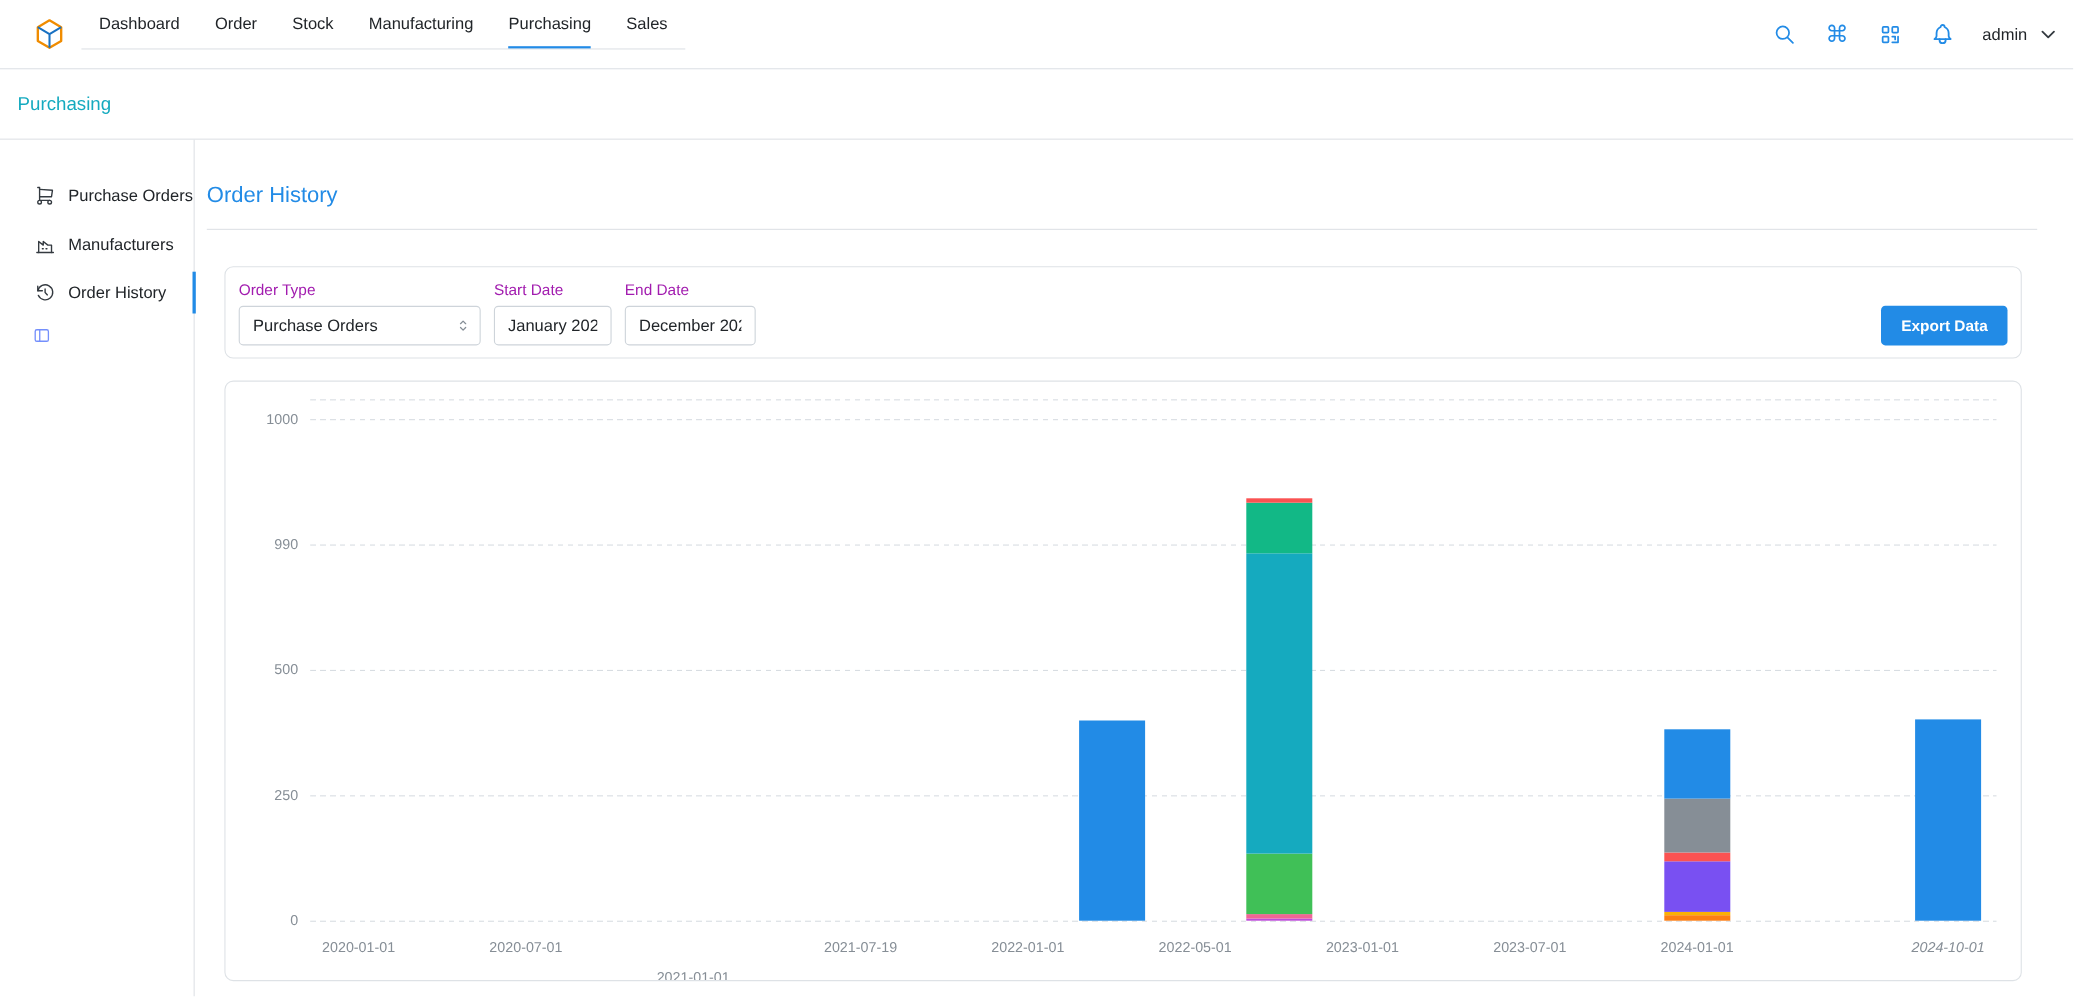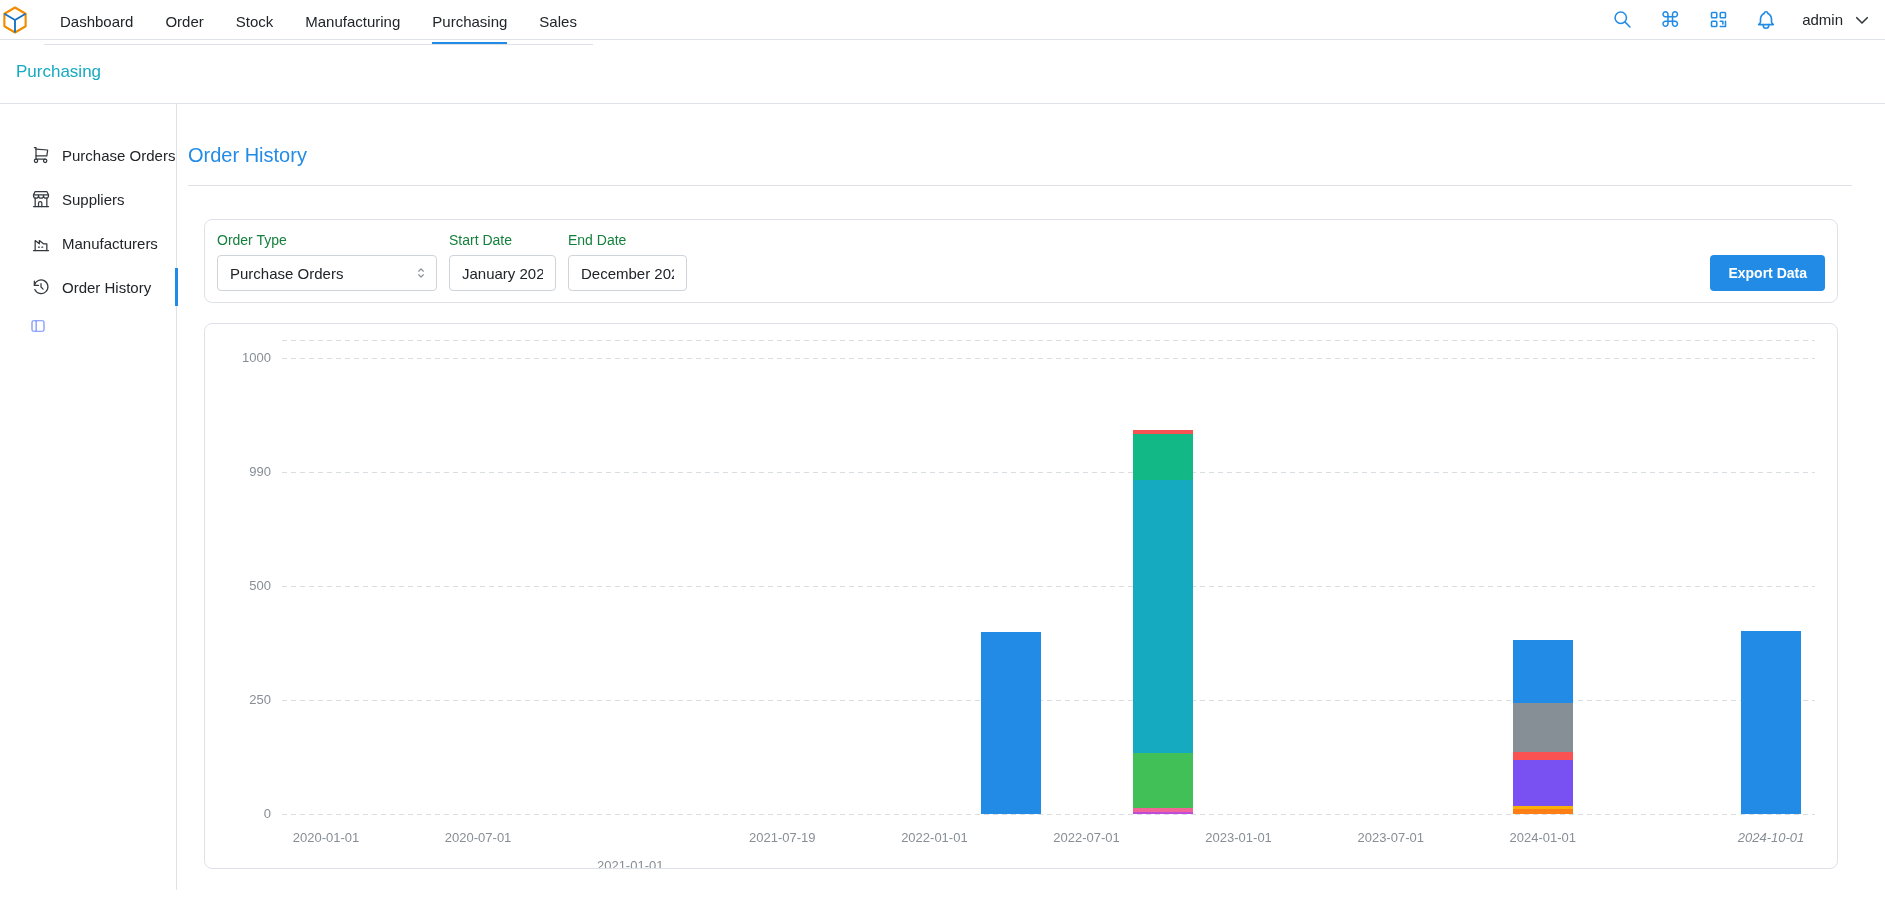--- a/index.html
+++ b/index.html
@@ -1,21 +1,21 @@
 <!DOCTYPE html>
 <html><head>
 <meta charset="utf-8">
 <style>
   *{box-sizing:border-box;margin:0;padding:0}
   html,body{background:#fff}
   body{font-family:"Liberation Sans",sans-serif;color:#212529}
   .page{position:relative;width:1885px;height:906px;background:#fff;overflow:hidden}
 
   
-  .header{display:flex;align-items:stretch;height:40px;border-bottom:1px solid #dee2e6;padding-left:0}
+  .header{display:flex;align-items:stretch;height:63px;border-bottom:1px solid #dee2e6;padding-left:30px}
   .logo-wrap{display:flex;align-items:center;margin-right:14px;cursor:pointer}
   .tabs{display:flex;align-self:flex-start;height:45px;border-bottom:1px solid #dee2e6}
   .tab{display:flex;align-items:stretch;padding:0 16px;font-size:15px;color:#212529;cursor:pointer}
   .tab > span{display:flex;align-items:center;border-bottom:2px solid transparent}
   .tab.active > span{border-bottom-color:#228be6}
   .header-right{margin-left:auto;display:flex;align-items:center;gap:24px;padding-right:14px}
   .icon-btn{width:24px;height:24px;display:flex;align-items:center;justify-content:center;color:#228be6;background:none;border:none;cursor:pointer}
   .cmd-glyph{font-size:21px;line-height:1;color:#228be6}
   .user{display:flex;align-items:center;gap:10px;cursor:pointer}
   .user-name{font-size:15px;color:#212529}
@@ -33,21 +33,21 @@
   .collapse-btn{margin:8px 0 0 29px;background:none;border:none;color:#748ffc;cursor:pointer}
 
   .main{flex:1;min-width:0}
   .page-title{margin:40px 0 0 11px;font-size:20px;font-weight:500;color:#228be6}
   .title-divider{height:1px;background:#dee2e6;width:1664px;margin:18px 0 0 11px}
 
   
   .filter-card{width:1634px;height:84px;margin:33px 0 0 27px;border:1px solid #dee2e6;border-radius:8px;
     display:flex;align-items:flex-end;gap:12px;padding:0 12px 11px 12px;background:#fff}
   .fgroup{display:flex;flex-direction:column}
-  .flabel{font-size:14px;font-weight:500;margin-bottom:7px;color:#15803d}
+  .flabel{font-size:14px;font-weight:500;margin-bottom:7px;color:#a21caf}
   .control{height:36px;border:1px solid #ced4da;border-radius:4px;background:#fff;font-size:15px;color:#212529;
     font-family:"Liberation Sans",sans-serif}
   .select{display:flex;align-items:center;justify-content:space-between;padding:0 8px 0 12px;cursor:pointer}
   .select.focused{border:1.5px solid #228be6}
   .text-input{padding:0 12px}
   .w-ordertype{width:220px}.w-start{width:107px}.w-end{width:119px}.w-group{width:219px}
   .export-btn{margin-left:auto;height:36px;padding:0 18px;background:#228be6;color:#fff;border:none;border-radius:4px;
     font-size:14px;font-weight:700;cursor:pointer;font-family:"Liberation Sans",sans-serif}
 
   
@@ -132,29 +132,20 @@
 
     <div class="sidebar">
       <div class="side-item">
         <svg width="20" height="20" viewBox="0 0 24 24" fill="none" stroke="currentColor" stroke-width="1.5" stroke-linecap="round" stroke-linejoin="round">
           <circle cx="6" cy="19" r="2"></circle>
             <circle cx="17" cy="19" r="2"></circle>
           <path d="M17 17H6V3H4"></path>
             <path d="M6 5l14 1-1 7H6"></path>
         </svg>
         <span>Purchase Orders</span>
-      </div>
-      <div class="side-item">
-        <svg width="20" height="20" viewBox="0 0 24 24" fill="none" stroke="currentColor" stroke-width="1.5" stroke-linecap="round" stroke-linejoin="round">
-          <path d="M3 21h18"></path>
-          <path d="M3 7v1a3 3 0 0 0 6 0V7m0 1a3 3 0 0 0 6 0V7m0 1a3 3 0 0 0 6 0V7H3l2-4h14l2 4"></path>
-          <path d="M5 21V10.8M19 21V10.8"></path>
-          <path d="M9 21v-4a2 2 0 0 1 4 0v4"></path>
-        </svg>
-        <span>Suppliers</span>
       </div>
       <div class="side-item">
         <svg width="20" height="20" viewBox="0 0 24 24" fill="none" stroke="currentColor" stroke-width="1.5" stroke-linecap="round" stroke-linejoin="round">
           <path d="M3 21h18"></path>
           <path d="M5 21V9l5 4V9l5 4h4v8"></path>
           <path d="M9 17h1M13 17h1"></path>
         </svg>
         <span>Manufacturers</span>
       </div>
       <div class="side-item active">
@@ -210,21 +201,21 @@
             <div class="ytick" style="top: 482px;">0</div>
             <div class="ytick" style="top: 368px;">250</div>
             <div class="ytick" style="top: 254px;">500</div>
             <div class="ytick" style="top: 140px;">990</div>
             <div class="ytick" style="top: 26px;">1000</div>
             <div class="xtick" style="left: 56px; top: 506px;">2020-01-01</div>
             <div class="xtick" style="left: 208.1px; top: 506px;">2020-07-01</div>
             <div class="xtick" style="left: 360.2px; top: 534px;">2021-01-01</div>
             <div class="xtick" style="left: 512.3px; top: 506px;">2021-07-19</div>
             <div class="xtick" style="left: 664.4px; top: 506px;">2022-01-01</div>
-            <div class="xtick" style="left: 816.5px; top: 506px;">2022-07-01</div>
+            <div class="xtick" style="left: 816.5px; top: 506px;">2022-05-01</div>
             <div class="xtick" style="left: 968.6px; top: 506px;">2023-01-01</div>
             <div class="xtick" style="left: 1120.7px; top: 506px;">2023-07-01</div>
             <div class="xtick" style="left: 1272.8px; top: 506px;">2024-01-01</div>
             <div class="xtick" style="left: 1501px; top: 506px; font-style: italic;">2024-10-01</div>
             <div class="bar-seg" style="left: 775.5px; top: 307.6px; width: 60px; height: 182.4px; background: rgb(34, 139, 230);"></div>
             <div class="bar-seg" style="left: 927.6px; top: 487.7px; width: 60px; height: 2.3px; background: rgb(190, 75, 219);"></div>
             <div class="bar-seg" style="left: 927.6px; top: 484.1px; width: 60px; height: 3.6px; background: rgb(240, 101, 149);"></div>
             <div class="bar-seg" style="left: 927.6px; top: 429.4px; width: 60px; height: 54.7px; background: rgb(64, 192, 87);"></div>
             <div class="bar-seg" style="left: 927.6px; top: 155.8px; width: 60px; height: 273.6px; background: rgb(21, 170, 191);"></div>
             <div class="bar-seg" style="left: 927.6px; top: 110.2px; width: 60px; height: 45.6px; background: rgb(18, 184, 134);"></div>

